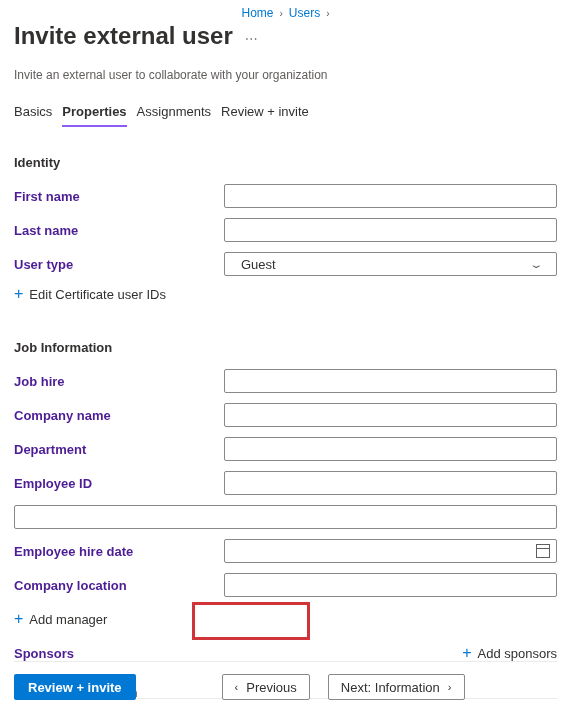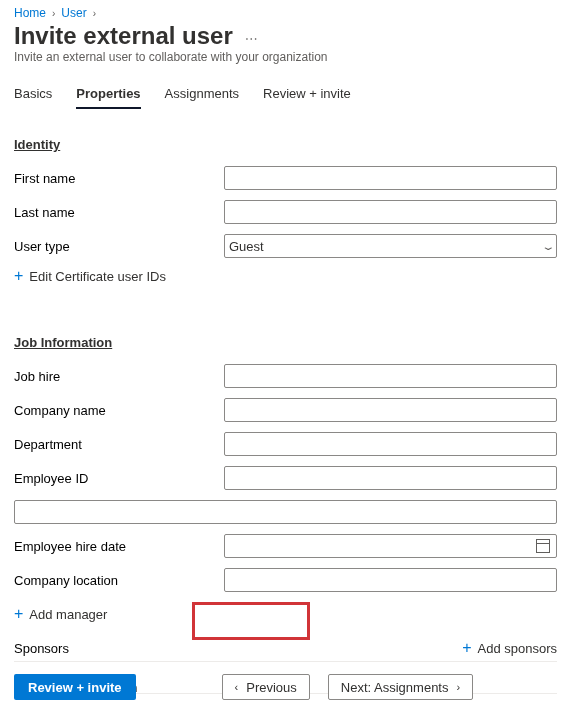--- a/index.html
+++ b/index.html
@@ -7,52 +7,52 @@
     font-family: "Segoe UI", -apple-system, sans-serif;
     font-size: 13px;
     color: #323130;
     background: #fff;
     width: 571px;
     height: 710px;
     overflow: hidden;
     position: relative;
     padding: 6px 14px 0 14px;
   }
-  .breadcrumb { font-size: 12px; color: #0078d4; display: flex; align-items: center; gap: 6px; margin-bottom: 0;}
+  .breadcrumb { font-size: 12px; color: #0078d4; display: flex; align-items: center; gap: 6px; margin-bottom: 0; justify-content: center;}
   .breadcrumb span { cursor: pointer; }
   .breadcrumb .chev { color: #605e5c; font-size: 10px; }
   h1 { font-size: 24px; font-weight: 600; color: #323130; display: inline-block; }
   .title-row { display: flex; align-items: flex-end; gap: 12px; margin-top: 2px;}
   .ellipsis { color: #605e5c; cursor: pointer; padding-bottom: 4px; }
-  .subtitle { font-size: 12px; color: #605e5c; margin-top: 0; margin-bottom: 22px; }
-  .tabs { display: flex; gap: 24px; font-size: 13px; border-bottom: 0; margin-bottom: 28px;}
+  .subtitle { font-size: 12px; color: #605e5c; margin-top: 18px; margin-bottom: 22px; }
+  .tabs { display: flex; gap: 10px; font-size: 13px; border-bottom: 0; margin-bottom: 28px;}
   .tab { padding-bottom: 6px; cursor: pointer; color: #323130; }
-  .tab.active { border-bottom: 2px solid #0f172a; font-weight: 600; }
-  .section-heading { font-size: 13px; font-weight: 600; margin-bottom: 12px; margin-top: 15px; text-decoration: underline;}
+  .tab.active { border-bottom: 2px solid #8b5cf6; font-weight: 600; }
+  .section-heading { font-size: 13px; font-weight: 600; margin-bottom: 12px; margin-top: 2px;}
   .form-row { display: flex; align-items: center; min-height: 28px; margin-bottom: 6px; }
-  .form-row .lbl { width: 210px; font-size: 13px; color: #000000; flex-shrink: 0; }
+  .form-row .lbl { width: 210px; font-size: 13px; color: #4c1d95; flex-shrink: 0; font-weight: bold; }
   .text-input {
     flex: 1;
     height: 24px;
     border: 1px solid #8a8886;
     border-radius: 2px;
     background: #fff;
     padding: 0 6px;
     font-size: 13px;
   }
   .select-wrap {
     flex: 1;
     height: 24px;
     border: 1px solid #8a8886;
     border-radius: 2px;
     background: #fff;
     display: flex;
     align-items: center;
     justify-content: space-between;
-    padding: 0 4px;
+    padding: 0 16px;
     cursor: pointer;
     font-size: 13px;
   }
   .chev-down { display:inline-block; transform: scaleX(1.8); color:#605e5c; font-size:10px;}
   .date-input-wrap {
     flex: 1;
     height: 24px;
     border: 1px solid #8a8886;
     border-radius: 2px;
     background: #fff;
@@ -109,21 +109,21 @@
     display: flex; align-items: center; gap: 8px;
   }
   .btn-outline .arrow { font-size: 11px; }
 </style>
 </head>
 <body>
 
 <div class="breadcrumb">
   <span>Home</span>
   <span class="chev">›</span>
-  <span>User</span>
+  <span>Users</span>
   <span class="chev">›</span>
 </div>
 
 <div class="title-row">
   <h1>Invite external user</h1>
   <span class="ellipsis">⋯</span>
 </div>
 <div class="subtitle">Invite an external user to collaborate with your organization</div>
 
 <div class="tabs">
@@ -209,16 +209,16 @@
 <div class="cut-heading">Contact Information</div>
 
 <div class="footer">
   <button class="btn-primary">Review + invite</button>
   <div class="footer-spacer"></div>
   <button class="btn-outline">
     <span class="arrow">‹</span>
     <span>Previous</span>
   </button>
   <button class="btn-outline">
-    <span>Next: Assignments</span>
+    <span>Next: Information</span>
     <span class="arrow">›</span>
   </button>
 </div>
 
 </body></html>

